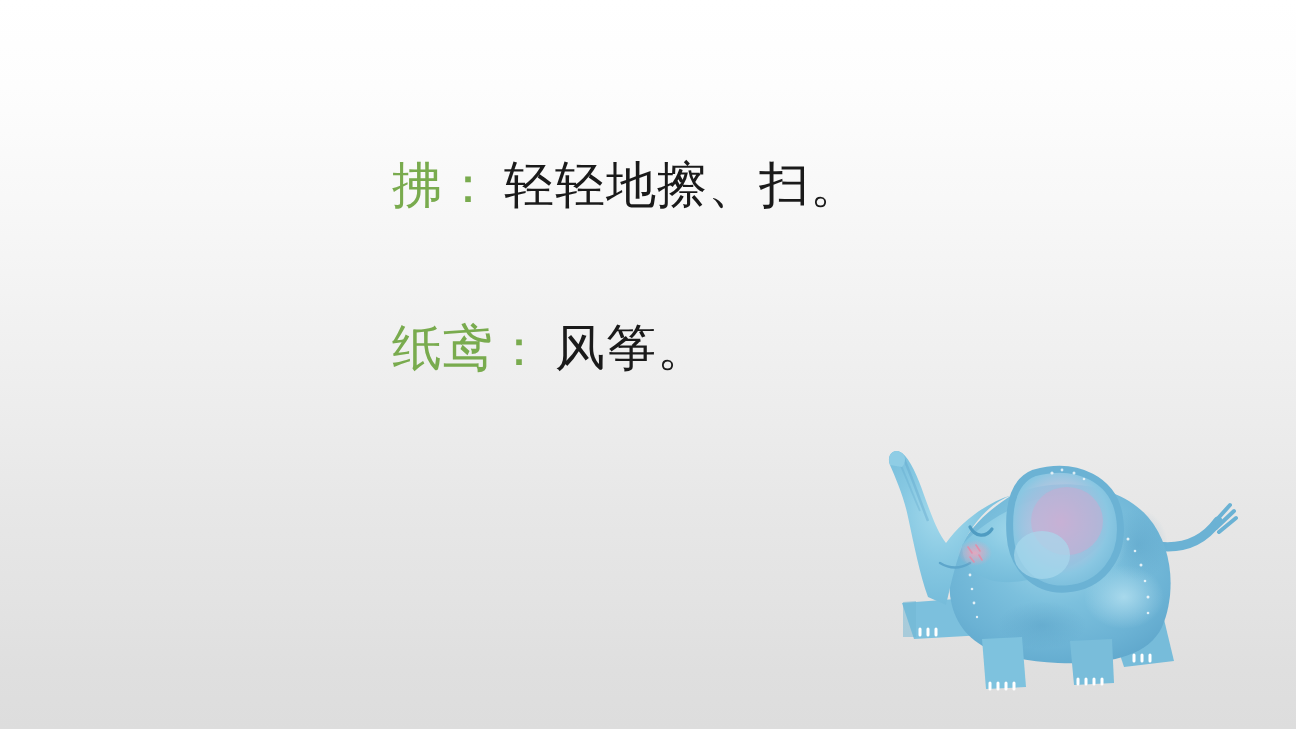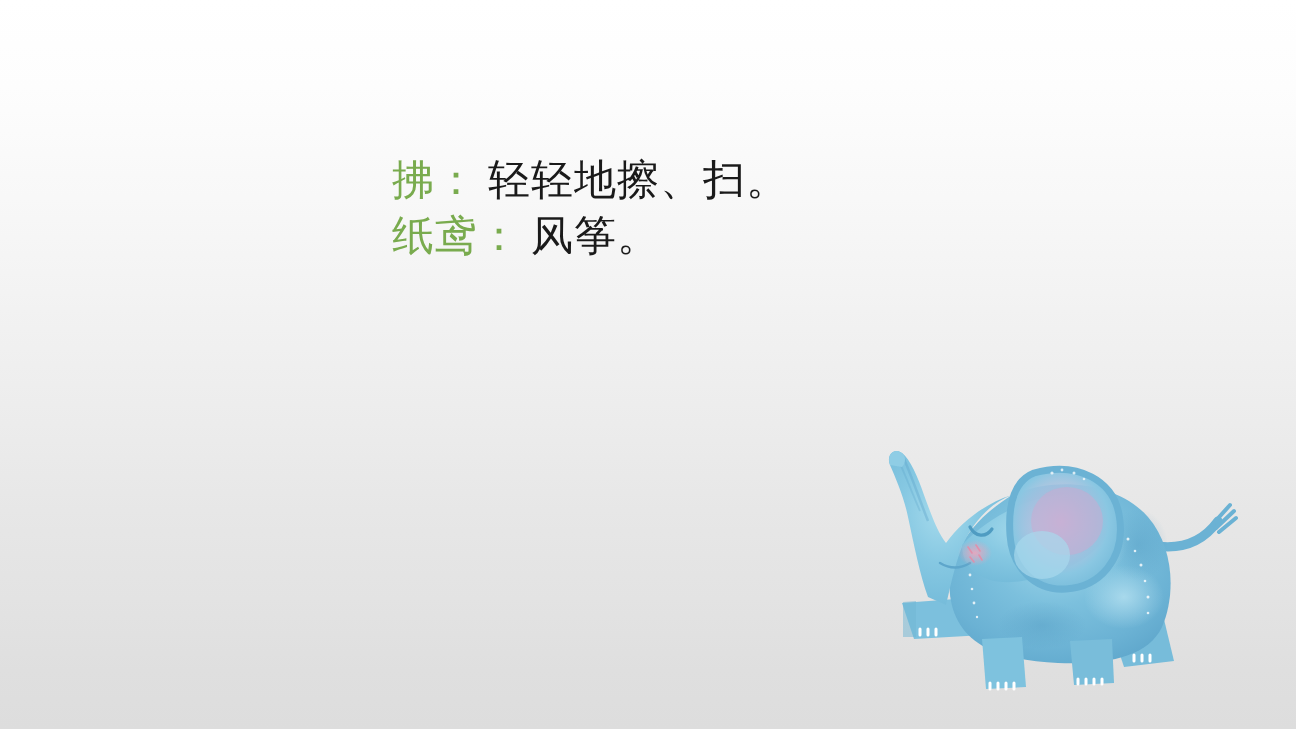--- a/index.html
+++ b/index.html
@@ -34,28 +34,29 @@
   
   .text-block {
     position: absolute;
     left: 392px;
     top: 152px;
     width: 700px;
   }
 
   .text-line {
     font-family: Liberation Serif, serif;
-    font-size: 42px;
+    font-size: 50px;
     line-height: 1.34;
     letter-spacing: 1px;
     white-space: nowrap;
     color: #1a1a1a;
   }
 
   .text-line.line-2 {
+    margin-top: 96px;
   }
 
   .term {
     color: #79ab4e;
   }
 
   .definition {
     color: #1a1a1a;
   }
 

